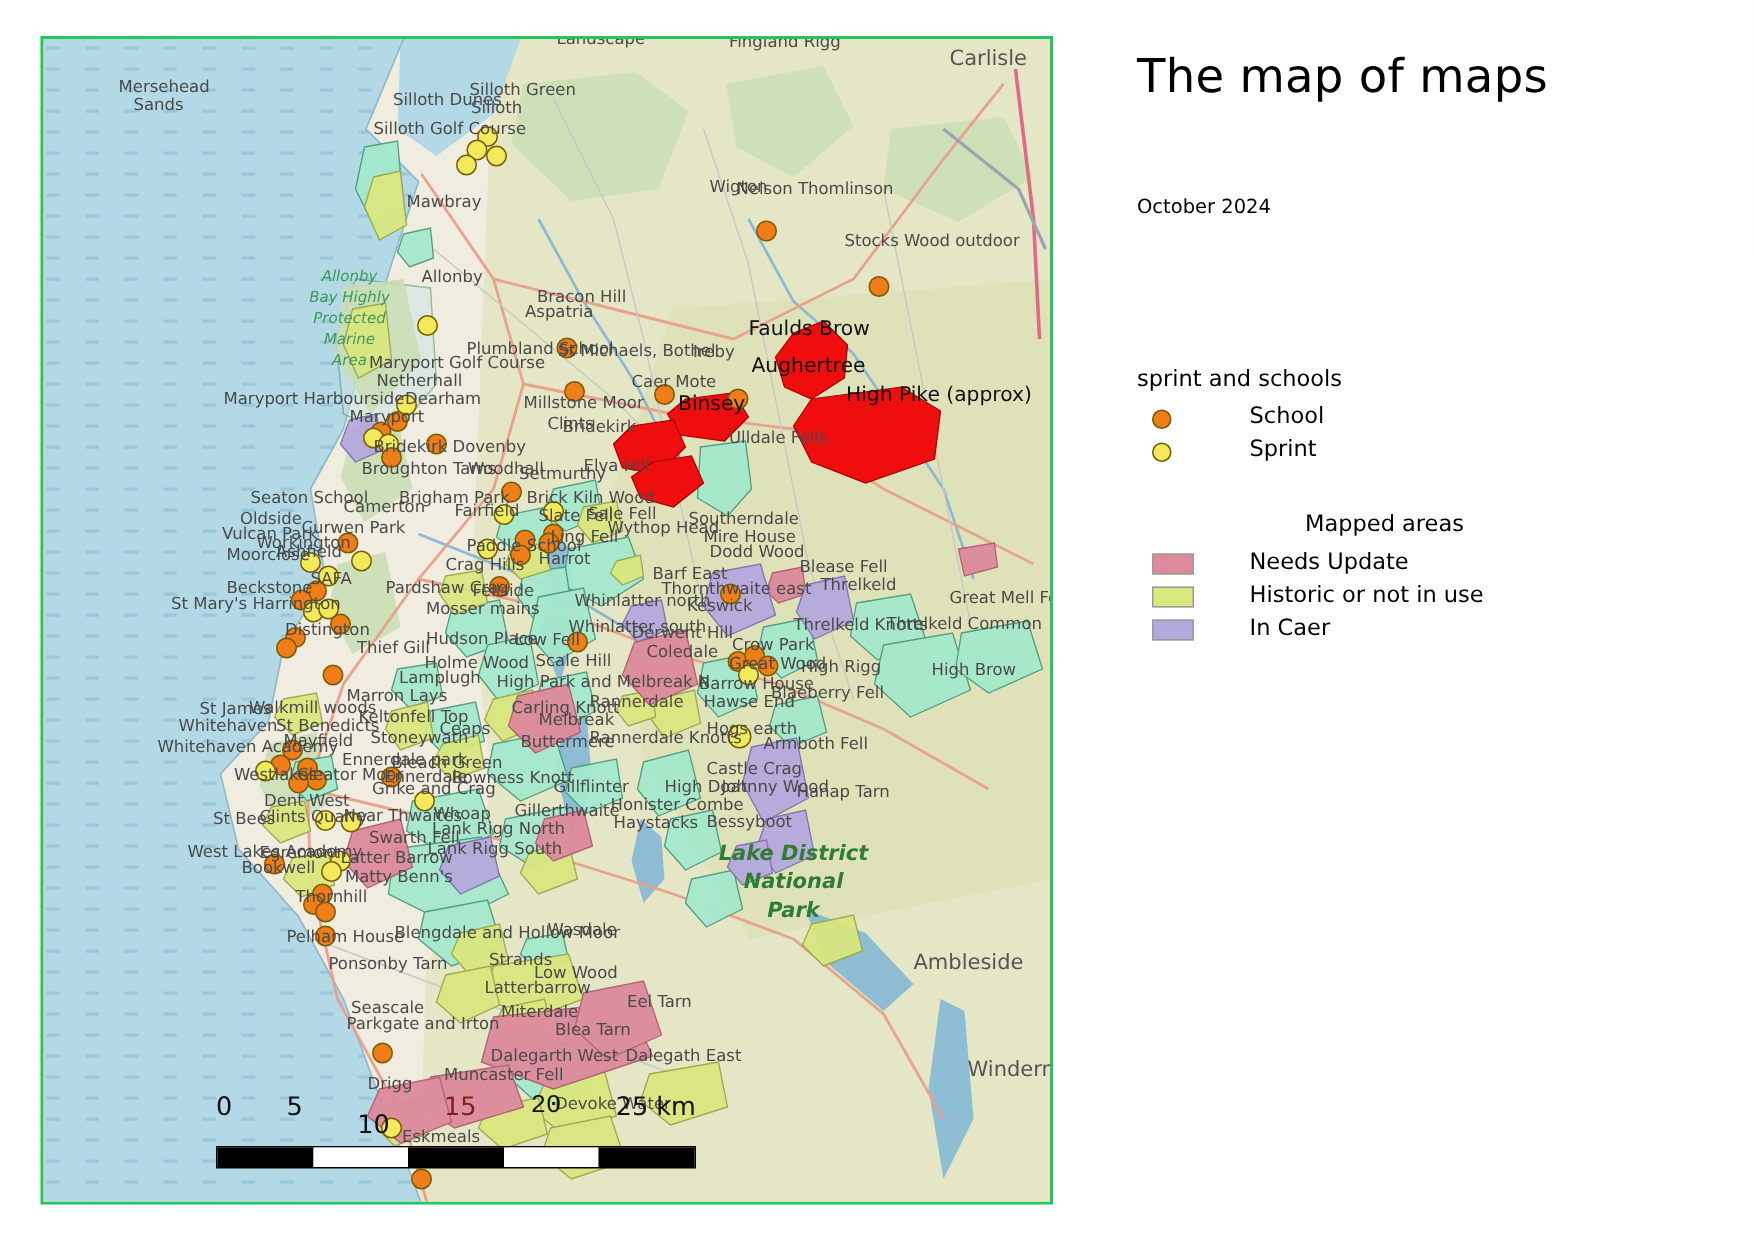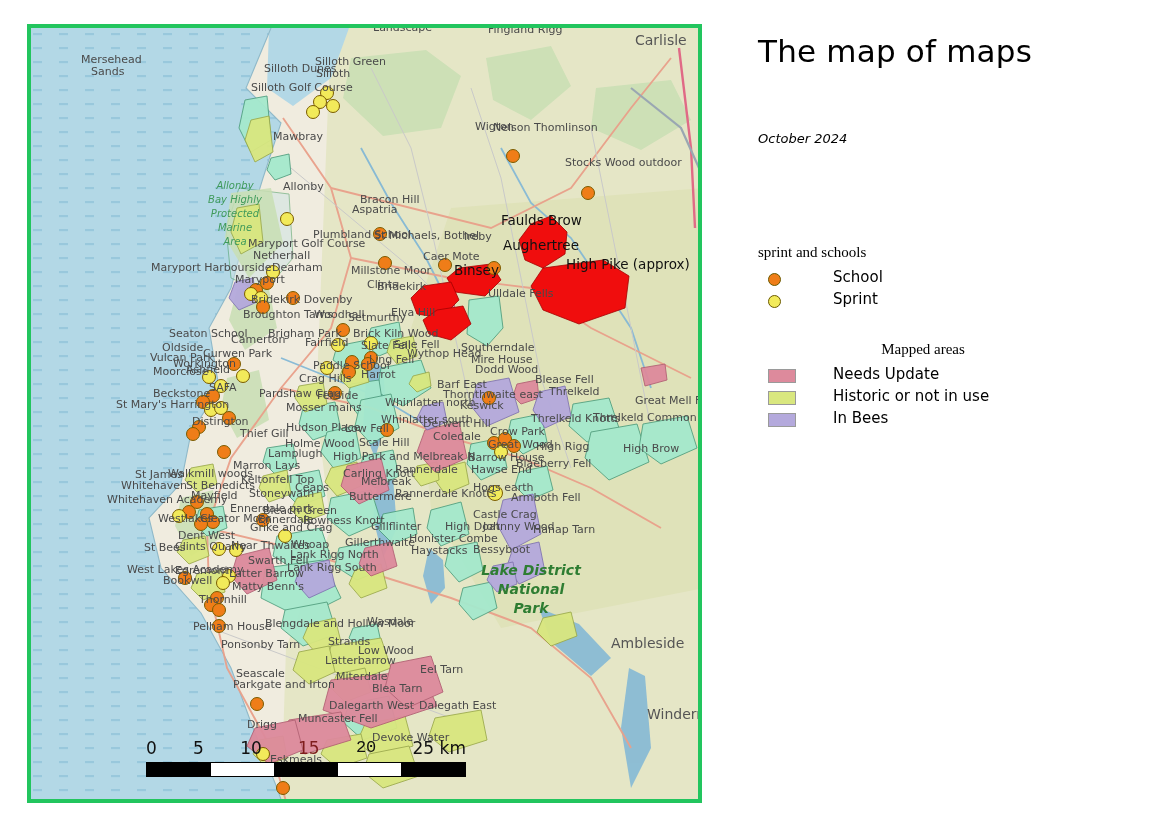--- a/index.html
+++ b/index.html
@@ -1,33 +1,33 @@
 <!DOCTYPE html>
 <html><head>
 <meta charset="utf-8">
 <style>
   html,body{margin:0;padding:0;background:#ffffff;}
   body{width:1169px;height:826px;position:relative;overflow:hidden;
        font-family:"DejaVu Sans","Liberation Sans",sans-serif;}
 
   
   #map-panel{position:absolute;left:27px;top:24px;width:675px;height:779px;
-             border:4px solid #22c55e;box-sizing:border-box;overflow:hidden;
+             border:2px solid #22c55e;box-sizing:border-box;overflow:hidden;
              background:#f2efe9;}
   #map-svg{position:absolute;left:0;top:0;}
 
   
   #right-panel{position:absolute;left:744px;top:0;width:449px;height:826px;background:#fff;}
   #page-title{position:absolute;left:14px;top:33px;font-size:31px;color:#000;
               letter-spacing:.2px;font-weight:400;}
-  #page-date{position:absolute;left:14px;top:131px;font-size:13px;color:#000;font-style:italic;}
+  #page-date{position:absolute;left:14px;top:131px;font-size:13px;color:#000;}
 
   
   #legend{position:absolute;left:14px;top:243px;width:330px;}
-  .legend-head{font-size:15px;color:#000;margin:0 0 3px 0;line-height:18px;font-family:Liberation Serif, serif;}
+  .legend-head{font-size:15px;color:#000;margin:0 0 3px 0;line-height:18px;}
   .legend-head.second{margin-top:32px;text-align:center;}
   .legend-row{display:flex;align-items:flex-end;height:22px;margin-left:10px;gap:32px;}
   .legend-row .lbl{font-size:15px;color:#000;margin-left:20px;line-height:18px;white-space:nowrap;}
   .dot{width:13px;height:13px;border-radius:50%;border:1px solid #6b5a00;box-sizing:border-box;}
   .swatch{width:28px;height:14px;border:1px solid #9a9a9a;box-sizing:border-box;}
   .legend-row.area .lbl{margin-left:5px;}
 
   
   .mlab{font-family:"DejaVu Sans","Liberation Sans",sans-serif;fill:#1a1a1a;}
   .big-red-lab{font-size:13.5px;fill:#111;}
@@ -477,21 +477,21 @@
           <text x="204" y="203" class="mlab marine" font-size="10" text-anchor="middle">Marine</text>
           <text x="204" y="217" class="mlab marine" font-size="10" text-anchor="middle">Area</text>
         </g>
     </g>
   </svg>
 
   <div id="scalebar" style="position:absolute;left:115px;bottom:22px;width:320px;">
     <div id="scale-nums" style="display:flex;justify-content:space-between;margin-bottom:4px;">
         <span class="scale-num" style="font-size: 17px; color: rgb(17, 17, 17);">0</span>
         <span class="scale-num" style="font-size: 17px; color: rgb(17, 17, 17);">5</span>
-        <span class="scale-num" style="font-size: 17px; color: rgb(17, 17, 17);">10</span>
+        <span class="scale-num" style="font-size: 17px; color: rgb(17, 17, 17); margin-top: 12px;">10</span>
         <span class="scale-num" style="font-size: 17px; color: #7f1d1d;">15</span>
         <span class="scale-num" style="font-size: 17px; color: rgb(17, 17, 17); font-family: Liberation Mono, monospace;">20</span>
         <span class="scale-num" style="font-size: 17px; color: rgb(17, 17, 17);">25 km</span>
       </div>
     <div style="display:flex;height:15px;border:1px solid #000;box-sizing:border-box;">
       <div style="flex:1;background:#000;"></div>
       <div style="flex:1;background:#fff;"></div>
       <div style="flex:1;background:#000;"></div>
       <div style="flex:1;background:#fff;"></div>
       <div style="flex:1;background:#000;"></div>
@@ -522,18 +522,18 @@
         <div class="legend-row area">
           <span class="swatch" style="background:#dd8a9c"></span>
           <span class="lbl">Needs Update</span>
         </div>
         <div class="legend-row area">
           <span class="swatch" style="background:#d9e77f"></span>
           <span class="lbl">Historic or not in use</span>
         </div>
         <div class="legend-row area">
           <span class="swatch" style="background:#b4a9dc"></span>
-          <span class="lbl">In Bees</span>
+          <span class="lbl">In Caer</span>
         </div>
       </div>
   </div>
 
 </div>
 
 </body></html>

